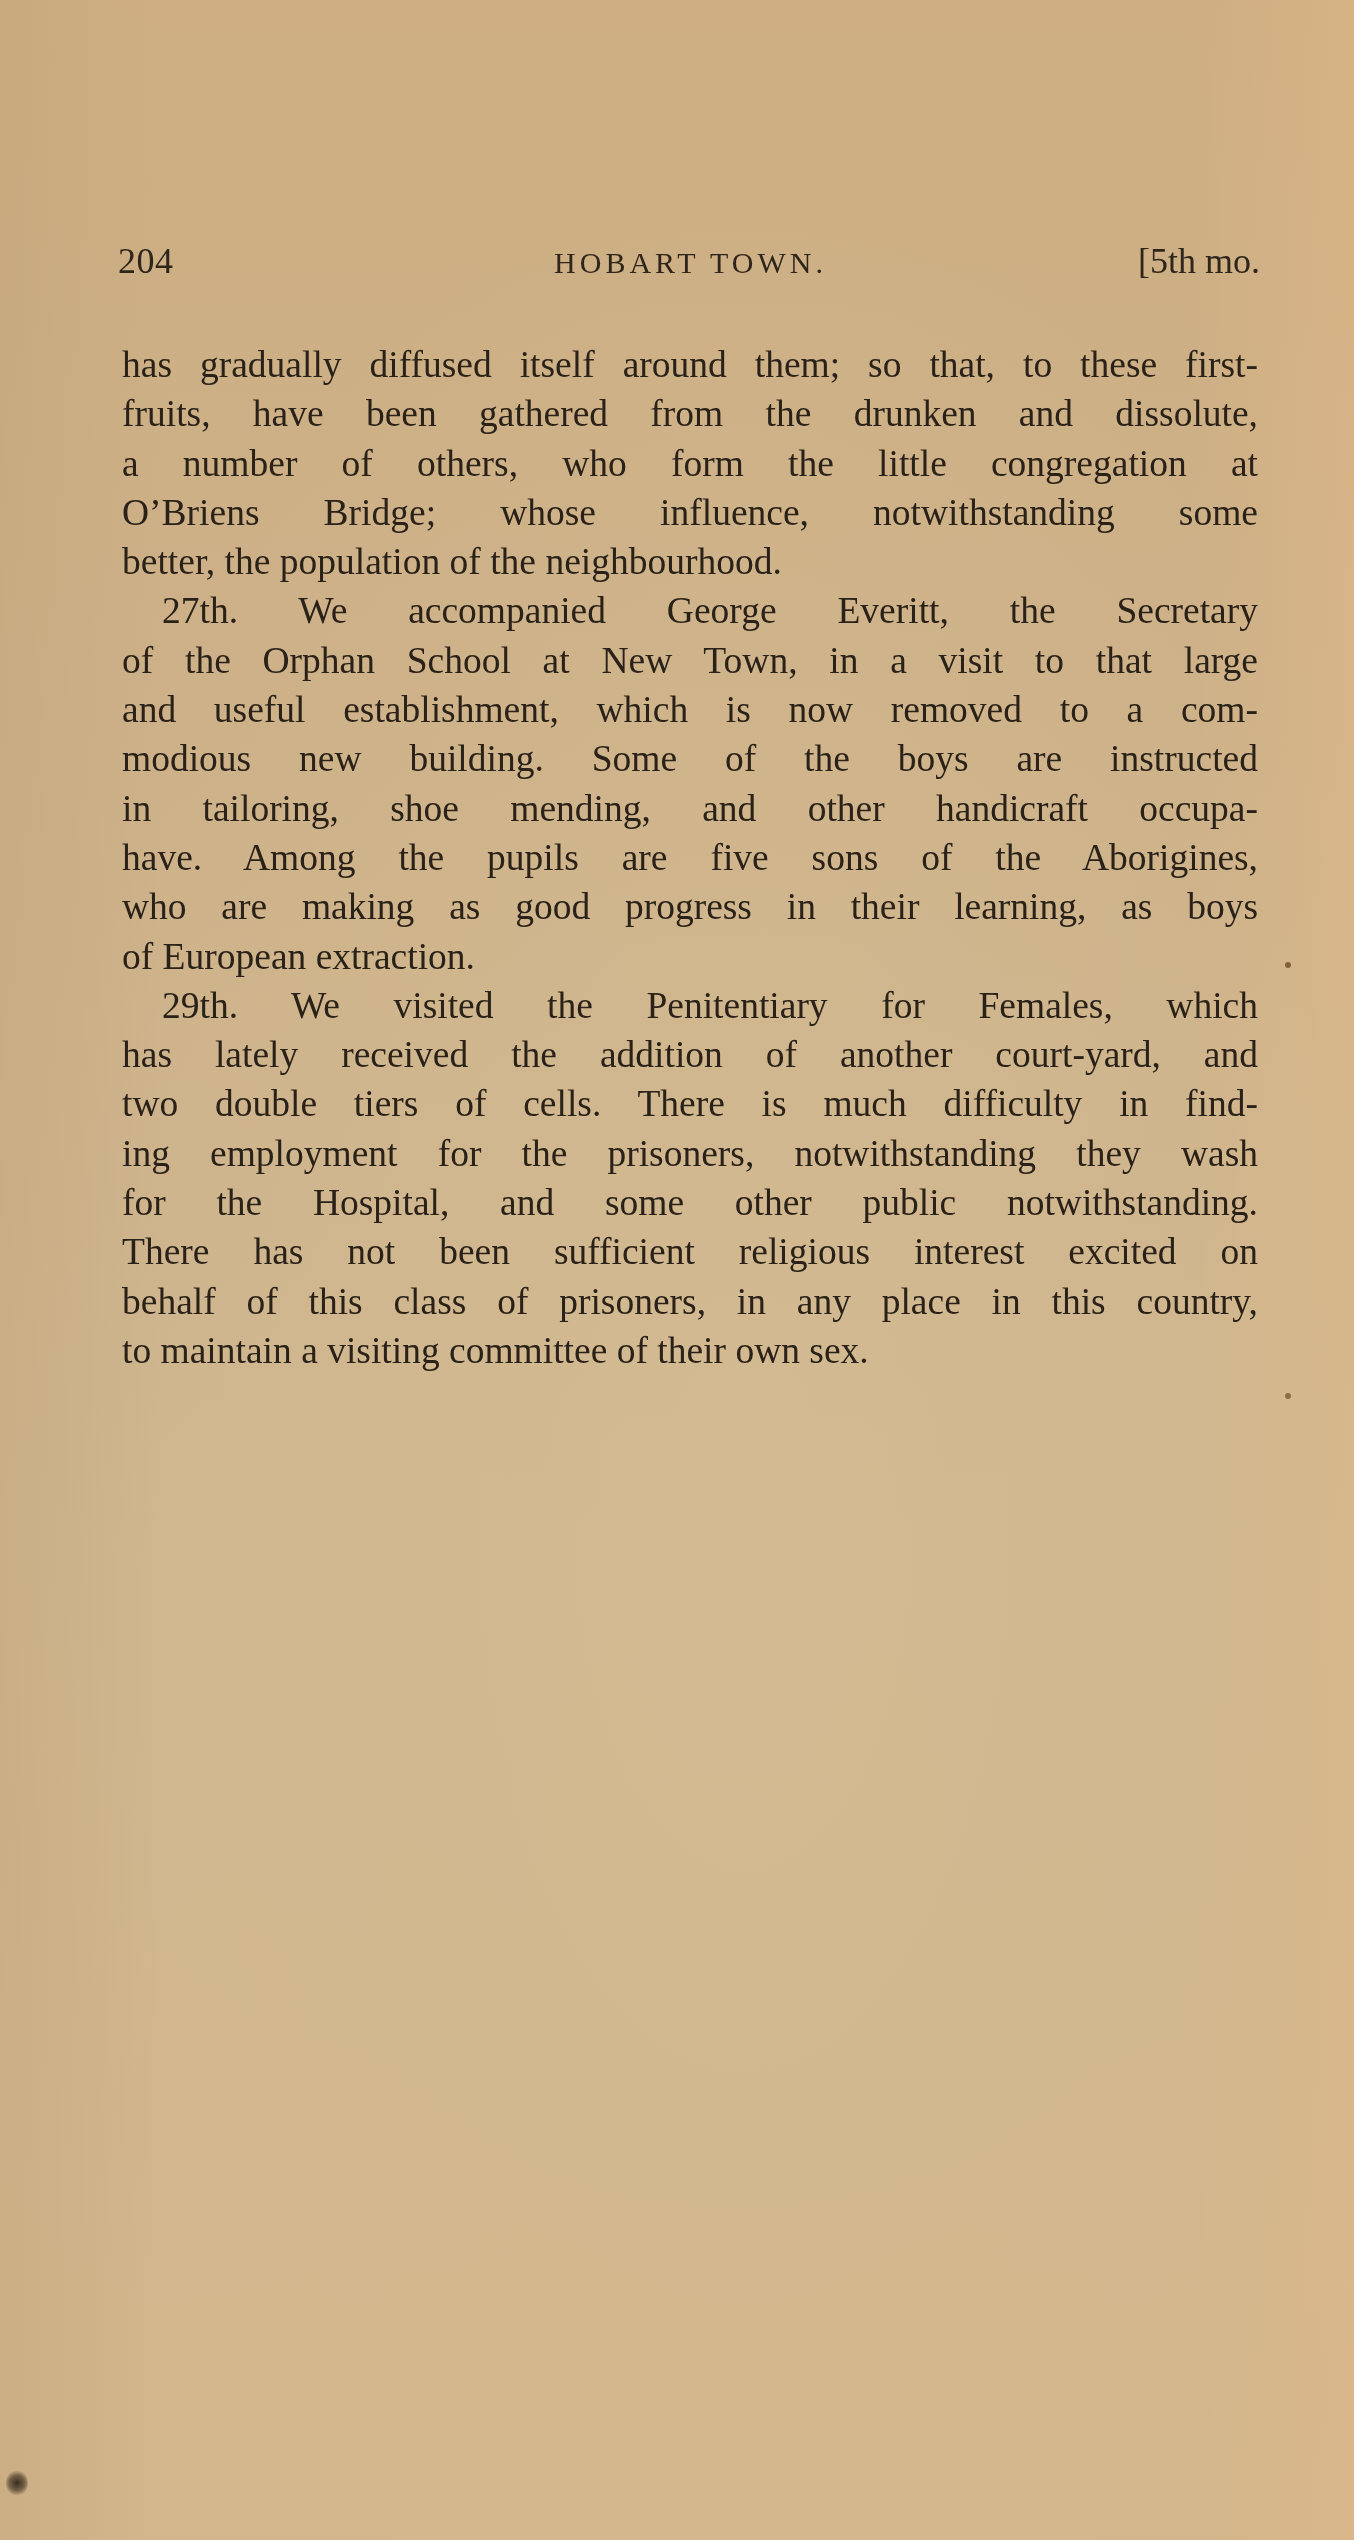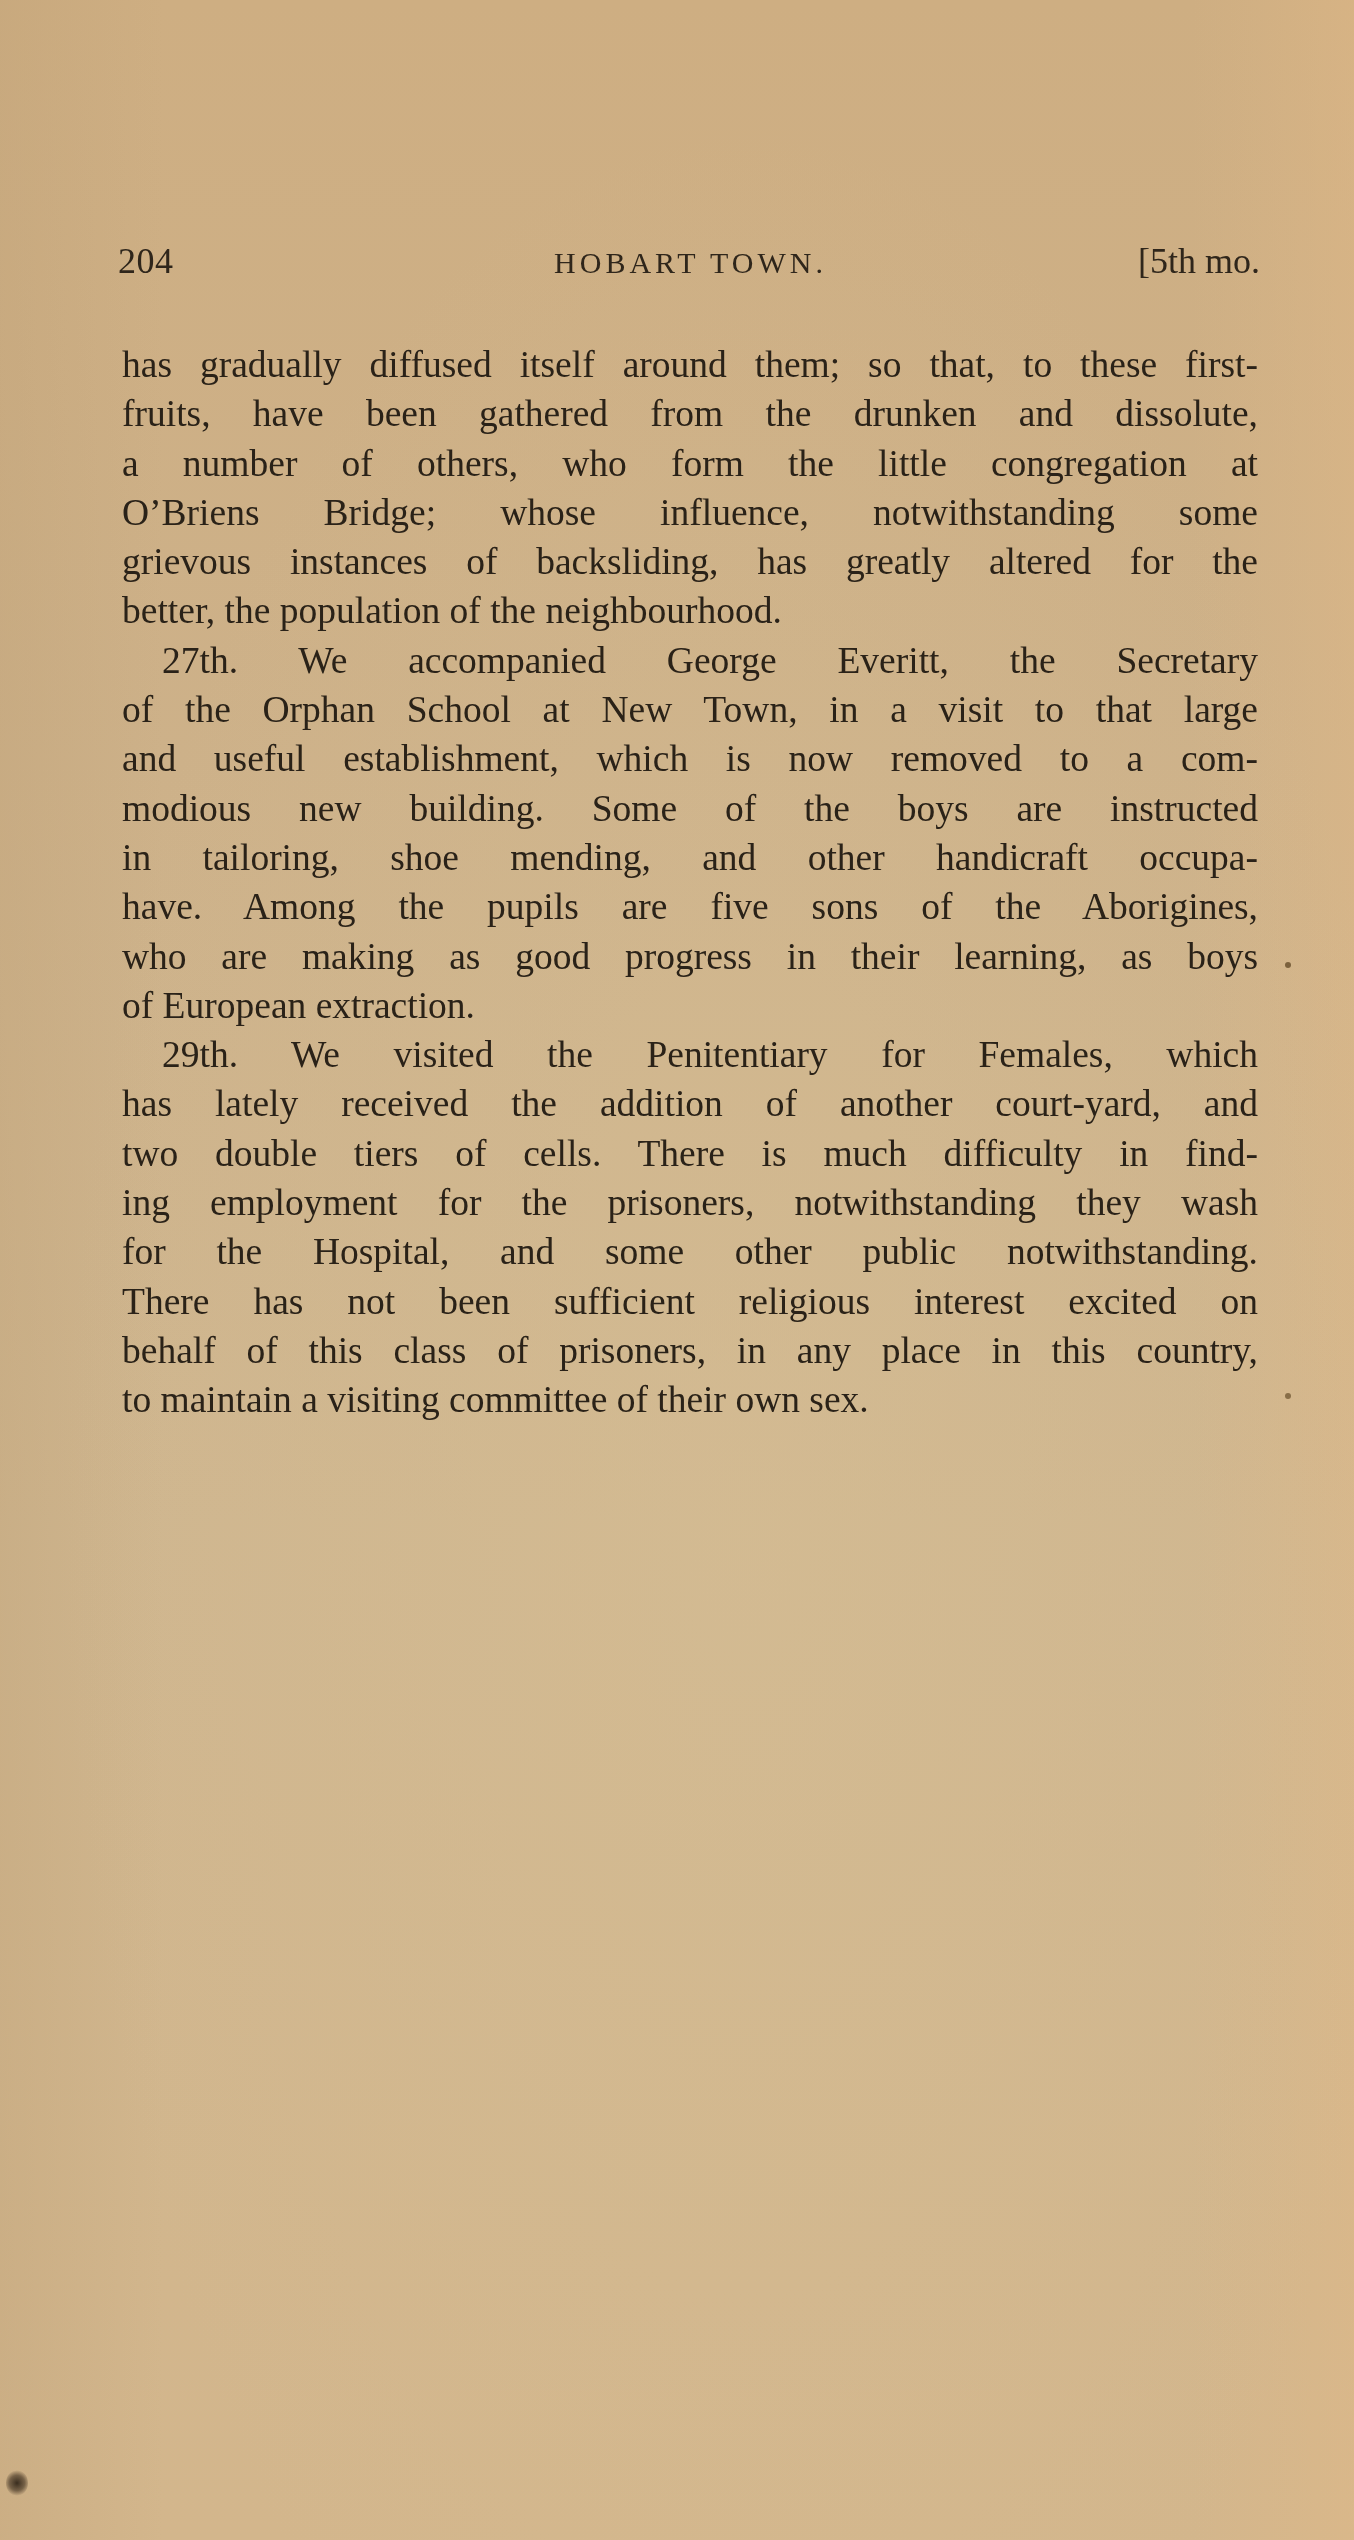--- a/index.html
+++ b/index.html
@@ -119,21 +119,20 @@
     <span class="page-number">204</span>
     <span class="running-title">HOBART TOWN.</span>
     <span class="month-marker">[5th mo.</span>
   </div>
 
   <div class="body-text">
     <span class="line">has gradually diffused itself around them; so that, to these first-</span>
     <span class="line">fruits, have been gathered from the drunken and dissolute,</span>
     <span class="line">a number of others, who form the little congregation at</span>
     <span class="line">O’Briens Bridge; whose influence, notwithstanding some</span>
-    <span class="line">grievous instances of backsliding, has greatly altered for the</span>
     <span class="line last">better, the population of the neighbourhood.</span>
     <span class="line indent">27th. We accompanied George Everitt, the Secretary</span>
     <span class="line">of the Orphan School at New Town, in a visit to that large</span>
     <span class="line">and useful establishment, which is now removed to a com-</span>
     <span class="line">modious new building. Some of the boys are instructed</span>
     <span class="line">in tailoring, shoe mending, and other handicraft occupa-</span>
     <span class="line">have. Among the pupils are five sons of the Aborigines,</span>
     <span class="line">who are making as good progress in their learning, as boys</span>
     <span class="line last">of European extraction.</span>
     <span class="line indent">29th. We visited the Penitentiary for Females, which</span>

